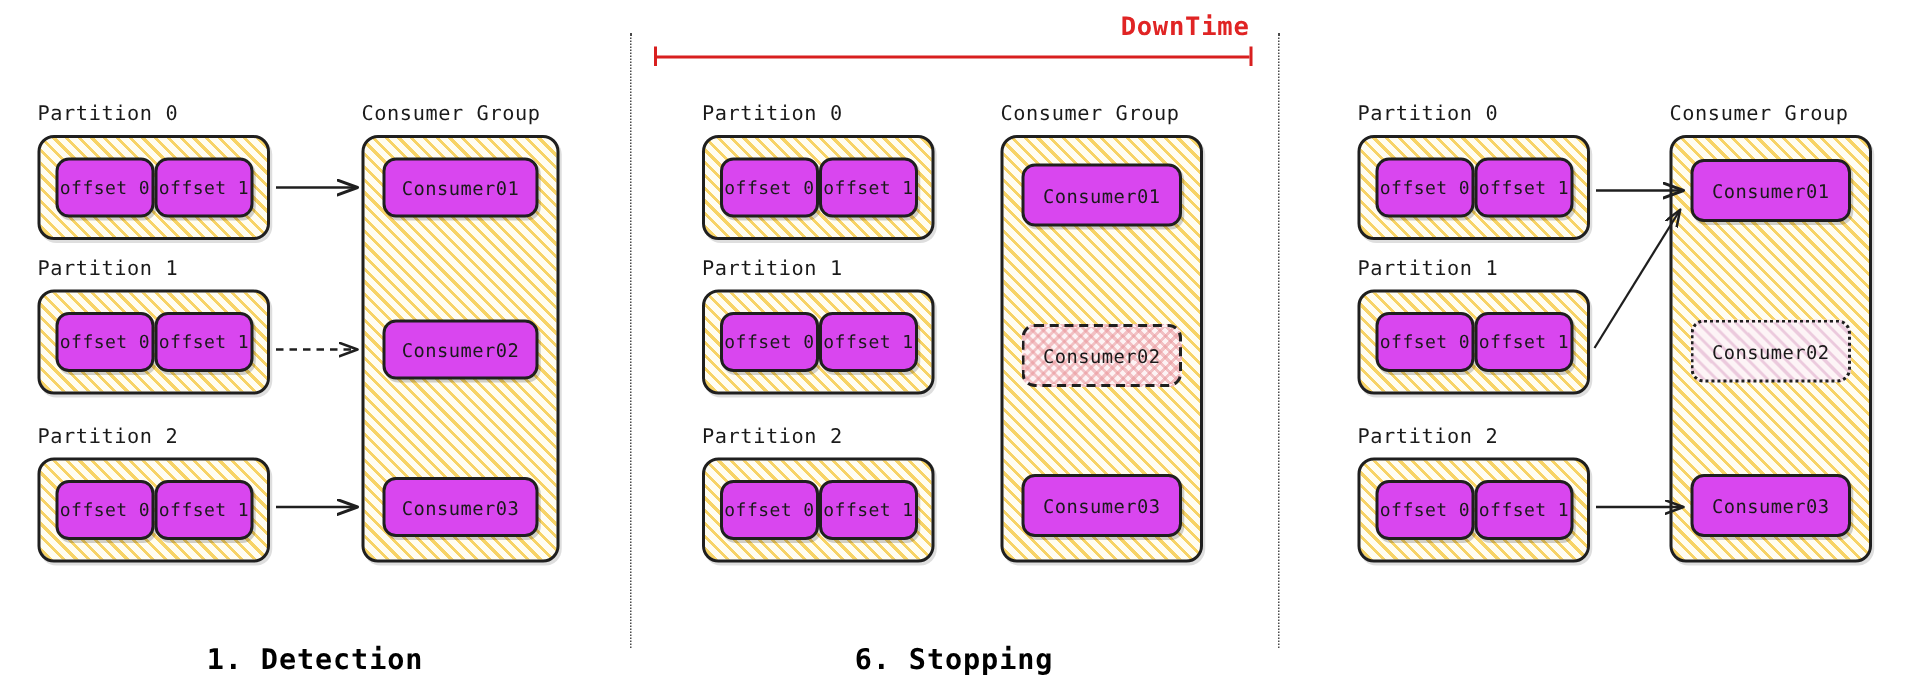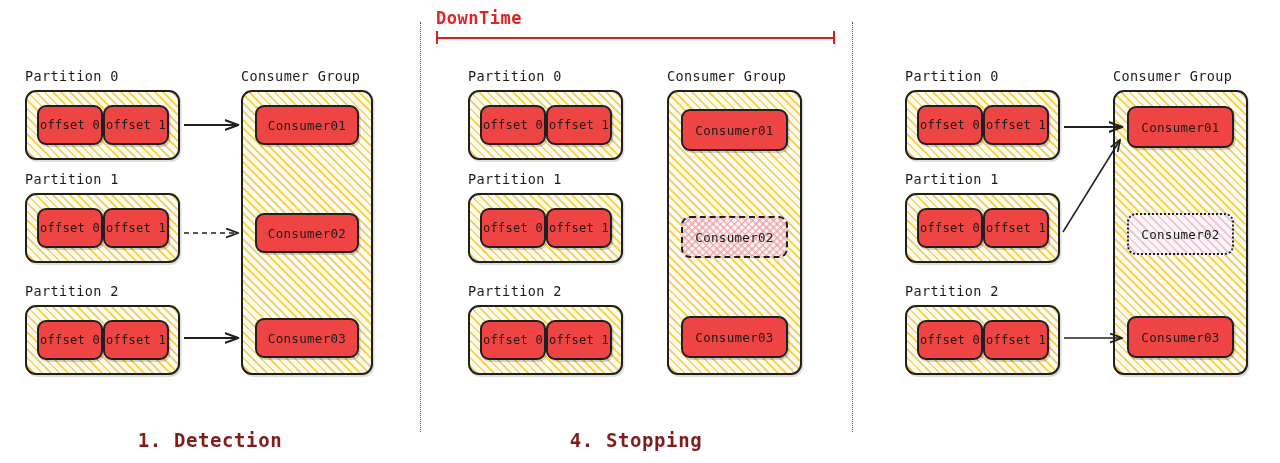--- a/index.html
+++ b/index.html
@@ -27,21 +27,21 @@
     top: 22px;
     width: 0;
     height: 410px;
     border-left: 1.5px dotted #4a4a4a;
   }
 
   
   .downtime-label {
     position: absolute;
     top: 8px;
-    text-align: left;
+    text-align: right;
     font-size: 17px;
     letter-spacing: 0.5px;
     color: #e02424;
     font-weight: 700;
     white-space: nowrap;
   }
   .downtime-bar {
     position: absolute;
     height: 0;
     border-top: 2.2px solid #d81f1f;
@@ -79,21 +79,21 @@
     color: #1a1a1a;
     white-space: nowrap;
   }
 
   
   .card {
     position: absolute;
     box-sizing: border-box;
     border: 2.2px solid #1f1f1f;
     border-radius: 9px;
-    background: #ef4444;
+    background: #d946ef;
     display: flex;
     align-items: center;
     justify-content: center;
     font-size: 12.5px;
     letter-spacing: 0.3px;
     color: #1a1a1a;
     white-space: nowrap;
     box-shadow: 1.5px 2px 0 rgba(0,0,0,0.18);
   }
   .card.offset { font-size: 12px; }
@@ -129,21 +129,21 @@
     pointer-events: none;
   }
 
   
   .step-caption {
     position: absolute;
     bottom: 12px;
     text-align: center;
     font-size: 19px;
     letter-spacing: 0.6px;
-    color: #7f1d1d;
+    color: #000000;
     font-weight: 700;
     white-space: nowrap;
   }
 </style>
 </head>
 <body>
 
 <div class="stage">
 
   <div class="downtime-label" style="left:436px; width:397px;">DownTime</div>
@@ -234,15 +234,15 @@
     <line x1="184" y1="338" x2="238" y2="338" stroke="#1f1f1f" stroke-width="1.8" marker-end="url(#ah)"></line>
 
     <line x1="1064" y1="127" x2="1122" y2="127" stroke="#1f1f1f" stroke-width="1.8" marker-end="url(#ah)"></line>
 
     <line x1="1063" y1="232" x2="1120" y2="140" stroke="#1f1f1f" stroke-width="1.5" marker-end="url(#ah)"></line>
 
     <line x1="1064" y1="338" x2="1122" y2="338" stroke="#1f1f1f" stroke-width="1.6" marker-end="url(#ah)"></line>
   </svg>
 
   <div class="step-caption" style="left:0px; width:420px;">1. Detection</div>
-  <div class="step-caption" style="left:420px; width:432px;">4. Stopping</div>
+  <div class="step-caption" style="left:420px; width:432px;">6. Stopping</div>
 
 </div>
 
 </body></html>

